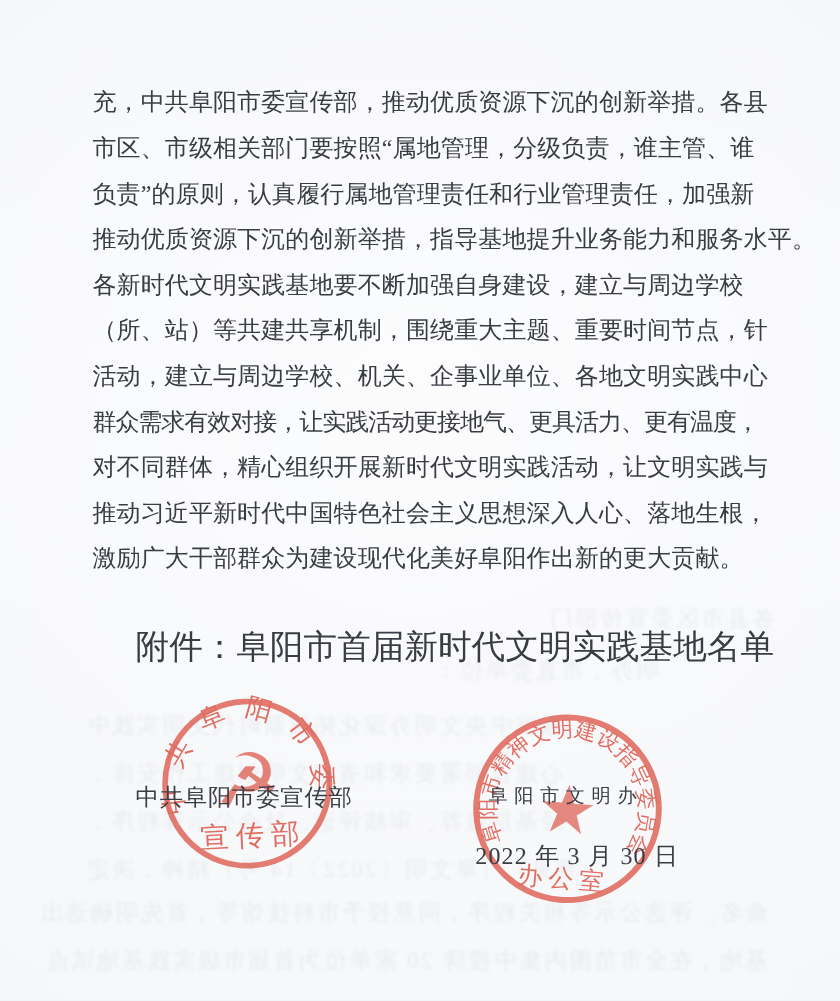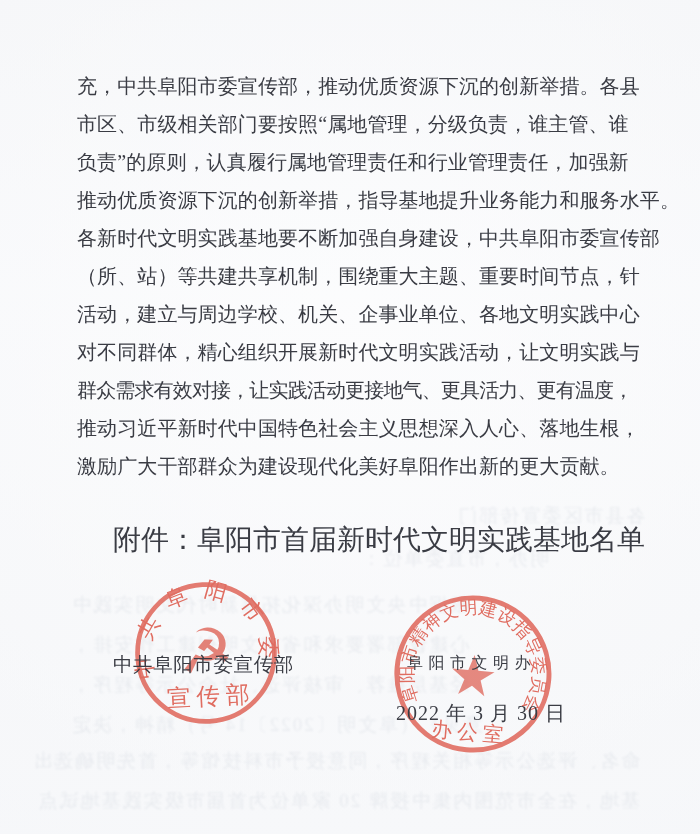--- a/index.html
+++ b/index.html
@@ -72,25 +72,25 @@
       <text class="emblem" x="83" y="86" font-size="56" text-anchor="middle" dominant-baseline="central" fill-opacity="0.8">★</text>
       <text x="85" y="150" font-size="21" letter-spacing="5" text-anchor="middle">办公室</text>
     </svg>
   </div>
 
   <div class="body-text">
     <div class="line">充，中共阜阳市委宣传部，推动优质资源下沉的创新举措。各县</div>
     <div class="line">市区、市级相关部门要按照“属地管理，分级负责，谁主管、谁</div>
     <div class="line">负责”的原则，认真履行属地管理责任和行业管理责任，加强新</div>
     <div class="line">推动优质资源下沉的创新举措，指导基地提升业务能力和服务水平。</div>
-    <div class="line">各新时代文明实践基地要不断加强自身建设，中共阜阳市委宣传部</div>
+    <div class="line">各新时代文明实践基地要不断加强自身建设，建立与周边学校</div>
     <div class="line">（所、站）等共建共享机制，围绕重大主题、重要时间节点，针</div>
     <div class="line">活动，建立与周边学校、机关、企事业单位、各地文明实践中心</div>
+    <div class="line tight">群众需求有效对接，让实践活动更接地气、更具活力、更有温度，</div>
     <div class="line">对不同群体，精心组织开展新时代文明实践活动，让文明实践与</div>
-    <div class="line tight">群众需求有效对接，让实践活动更接地气、更具活力、更有温度，</div>
     <div class="line">推动习近平新时代中国特色社会主义思想深入人心、落地生根，</div>
     <div class="line">激励广大干部群众为建设现代化美好阜阳作出新的更大贡献。</div>
   </div>
 
   <div class="attachment">附件：阜阳市首届新时代文明实践基地名单</div>
 
   <div class="sig sig-left">中共阜阳市委宣传部</div>
   <div class="sig sig-right">阜阳市文明办</div>
   <div class="sig sig-date">2022 年 3 月 30 日</div>
 

